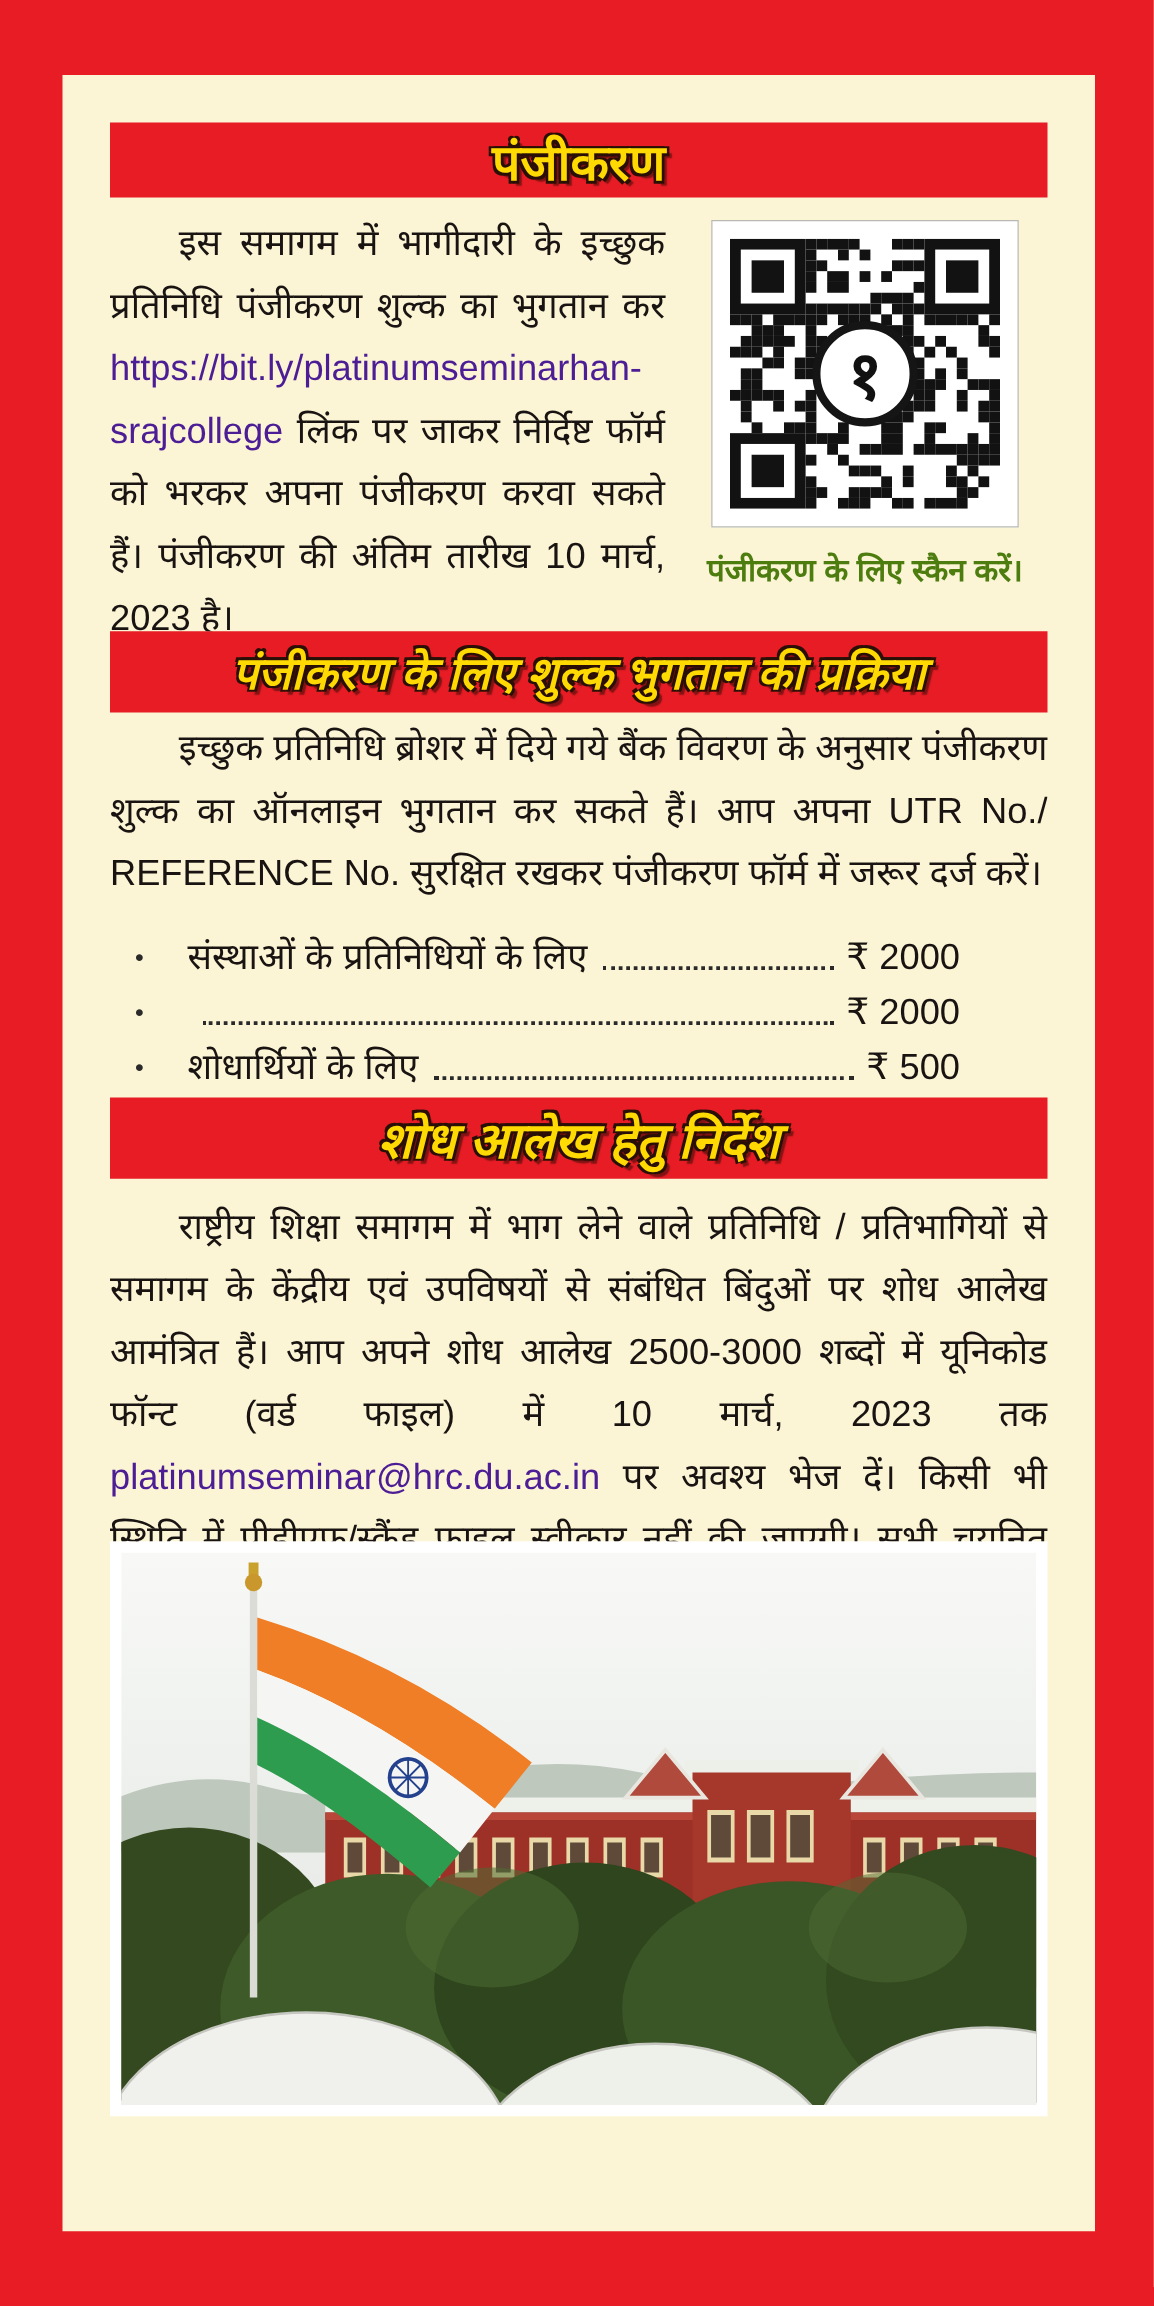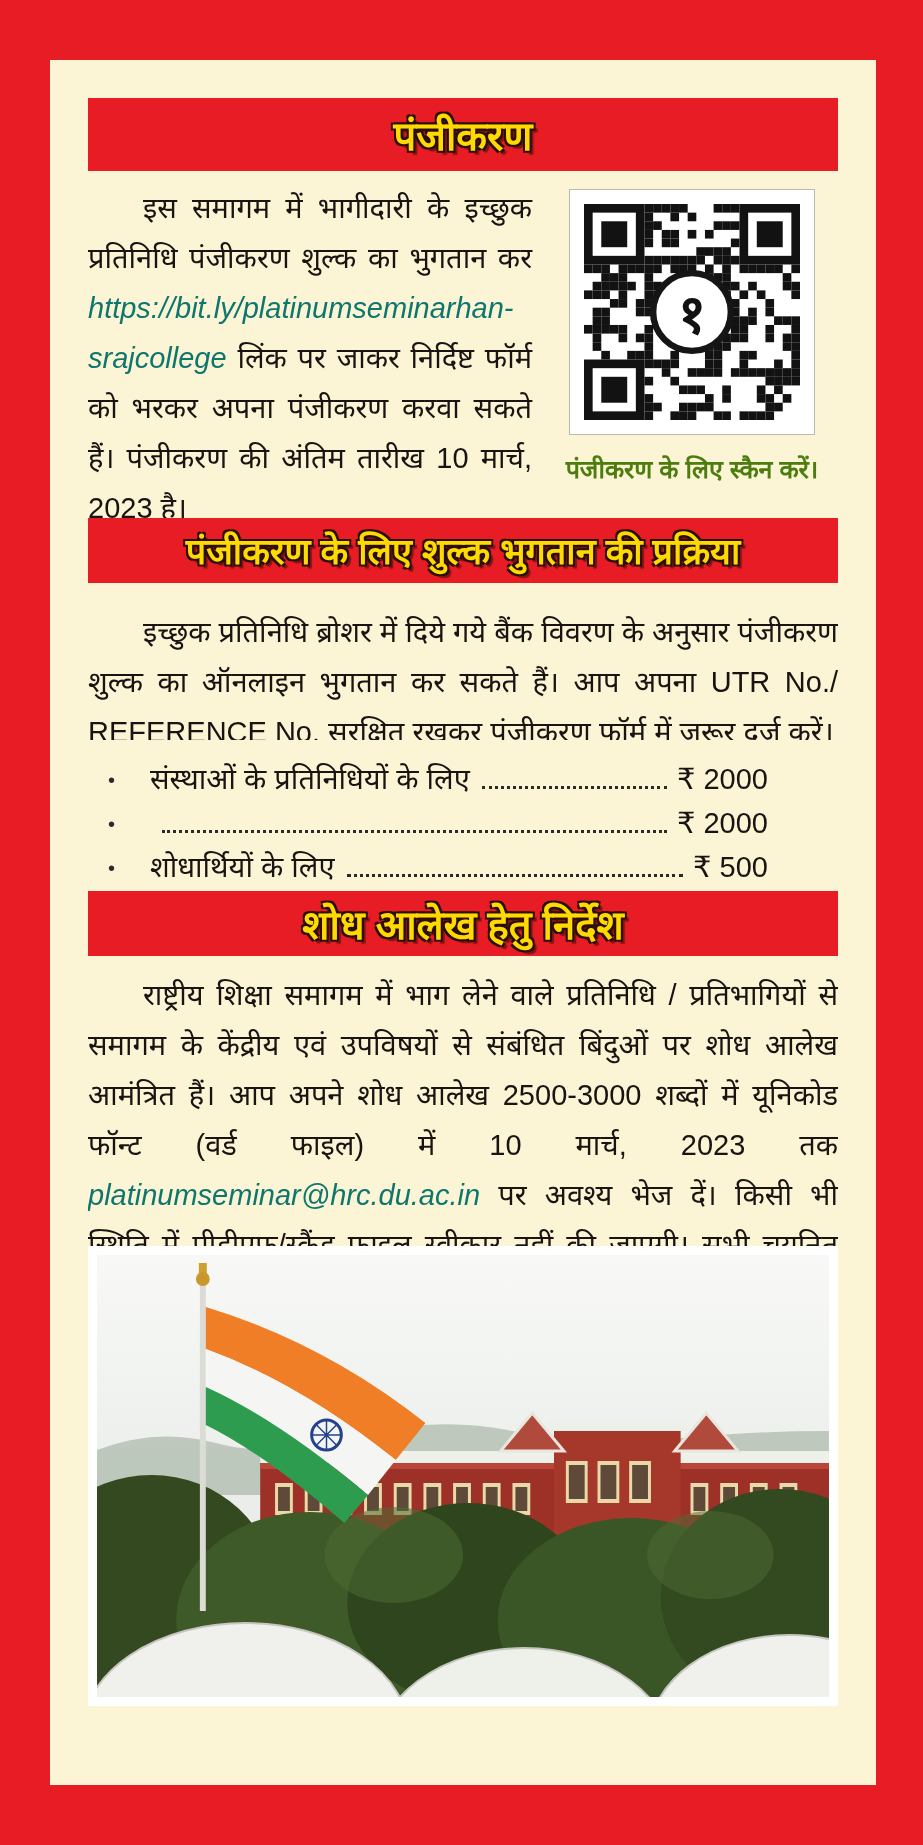--- a/index.html
+++ b/index.html
@@ -1,40 +1,40 @@
 <!DOCTYPE html>
 <html><head>
 <meta charset="utf-8">
 <style>
   html,body{margin:0;padding:0;width:923px;height:1845px;overflow:hidden;}
   body{background:#e81c25;position:relative;font-family:"Liberation Sans","DejaVu Sans",sans-serif;}
   .panel{position:absolute;left:50px;top:60px;width:826px;height:1725px;background:#fbf5d6;
          padding:0 38px;box-sizing:border-box;}
-  .band{height:73px;background:#e81c25;display:flex;align-items:center;justify-content:center;}
-  .band.tall{height:65px;}
+  .band{height:60px;background:#e81c25;display:flex;align-items:center;justify-content:center;}
+  .band.tall{height:65px;font-style:italic;}
   .band-title{font-size:40px;font-weight:bold;color:#ffd902;white-space:nowrap;
       text-shadow:-2px -2px 0 #2a0f06,2px -2px 0 #2a0f06,-2px 2px 0 #2a0f06,2px 2px 0 #2a0f06,4px 4px 1px rgba(46,12,6,.55);}
   .band-title.long{font-size:36px;}
   #band1{margin-top:38px;}
   .sec1{height:347px;padding-top:12px;box-sizing:border-box;overflow:hidden;}
   .qr-col{float:right;width:292px;margin:6px 0 4px 14px;text-align:center;}
   .qr-box{width:246px;height:246px;background:#ffffff;border:1px solid #b9b9b3;margin:0 auto;
           display:flex;align-items:center;justify-content:center;box-sizing:border-box;}
   .qr-box svg{width:216px;height:216px;}
   .qr-caption{margin-top:16px;font-size:25px;font-weight:bold;color:#4d7c0f;white-space:nowrap;}
   p.body{margin:0;font-size:29px;line-height:50px;color:#191412;text-align:justify;text-indent:55px;}
-  .para2{height:157px;padding-top:24px;box-sizing:border-box;overflow:hidden;}
+  .para2{height:157px;padding-top:4px;box-sizing:border-box;overflow:hidden;}
   .fees{height:151px;padding:16px 70px 0 20px;box-sizing:border-box;overflow:hidden;}
   .fee-row{display:flex;align-items:flex-end;height:44px;font-size:29px;color:#191412;}
   .fee-bullet{width:42px;font-size:20px;line-height:40px;color:#2a2a2a;}
   .fee-label{white-space:nowrap;line-height:42px;}
   .fee-dots{flex:1;border-bottom:3px dotted #2a2a2a;margin:0 10px 11px 12px;}
   .fee-amount{white-space:nowrap;line-height:42px;}
   .para4{height:290px;padding-top:14px;box-sizing:border-box;overflow:hidden;}
-  .link{color:#0f766e;text-decoration:none;font-style:italic;}
+  .link{color:#4c1d95;text-decoration:none;}
   .photo-frame{width:750px;height:460px;background:#ffffff;margin:0 auto;padding:9px;box-sizing:border-box;}
   .photo-frame svg{width:100%;height:100%;display:block;}
 </style>
 </head>
 <body>
 
 <div class="panel">
 
   <div class="band" id="band1">
     <span class="band-title">पंजीकरण</span>

